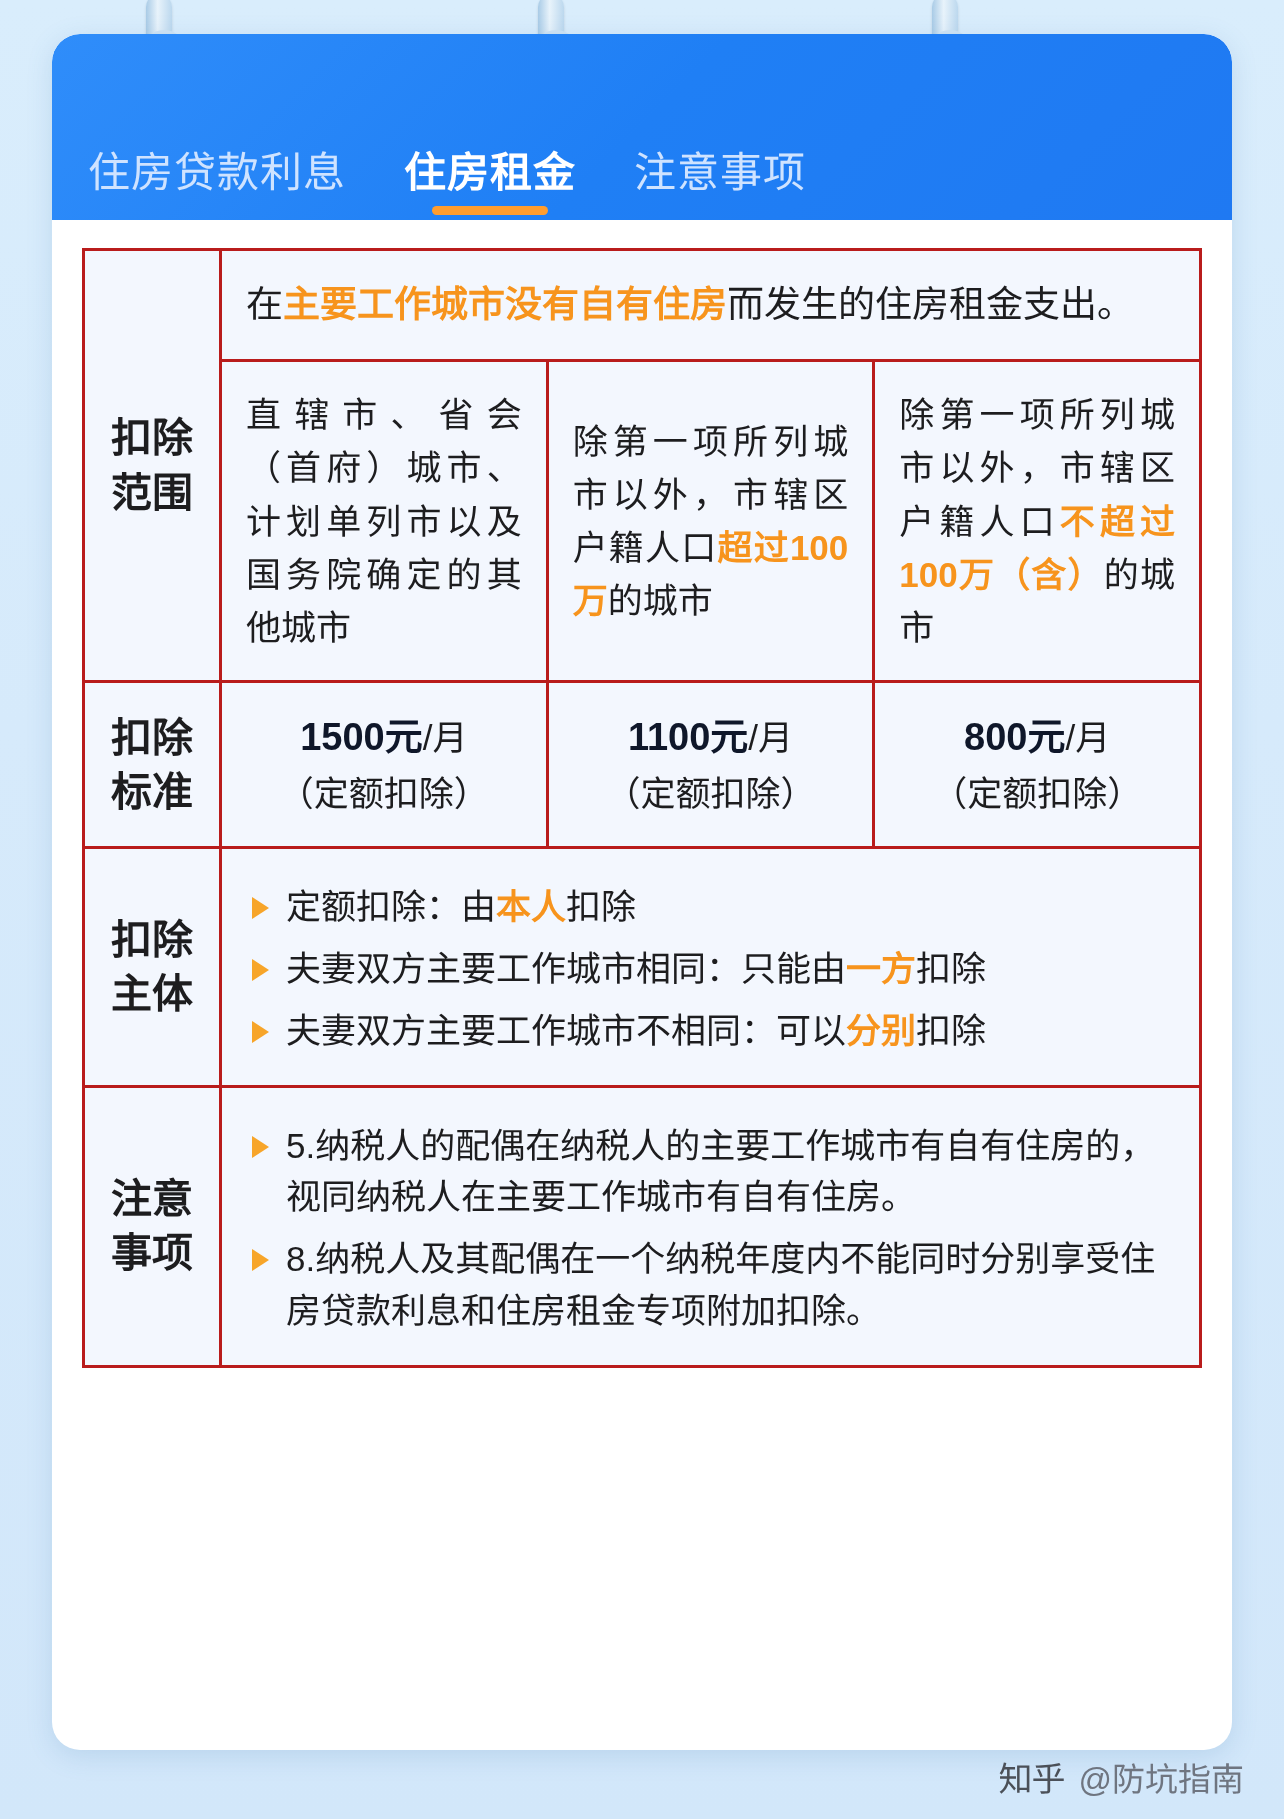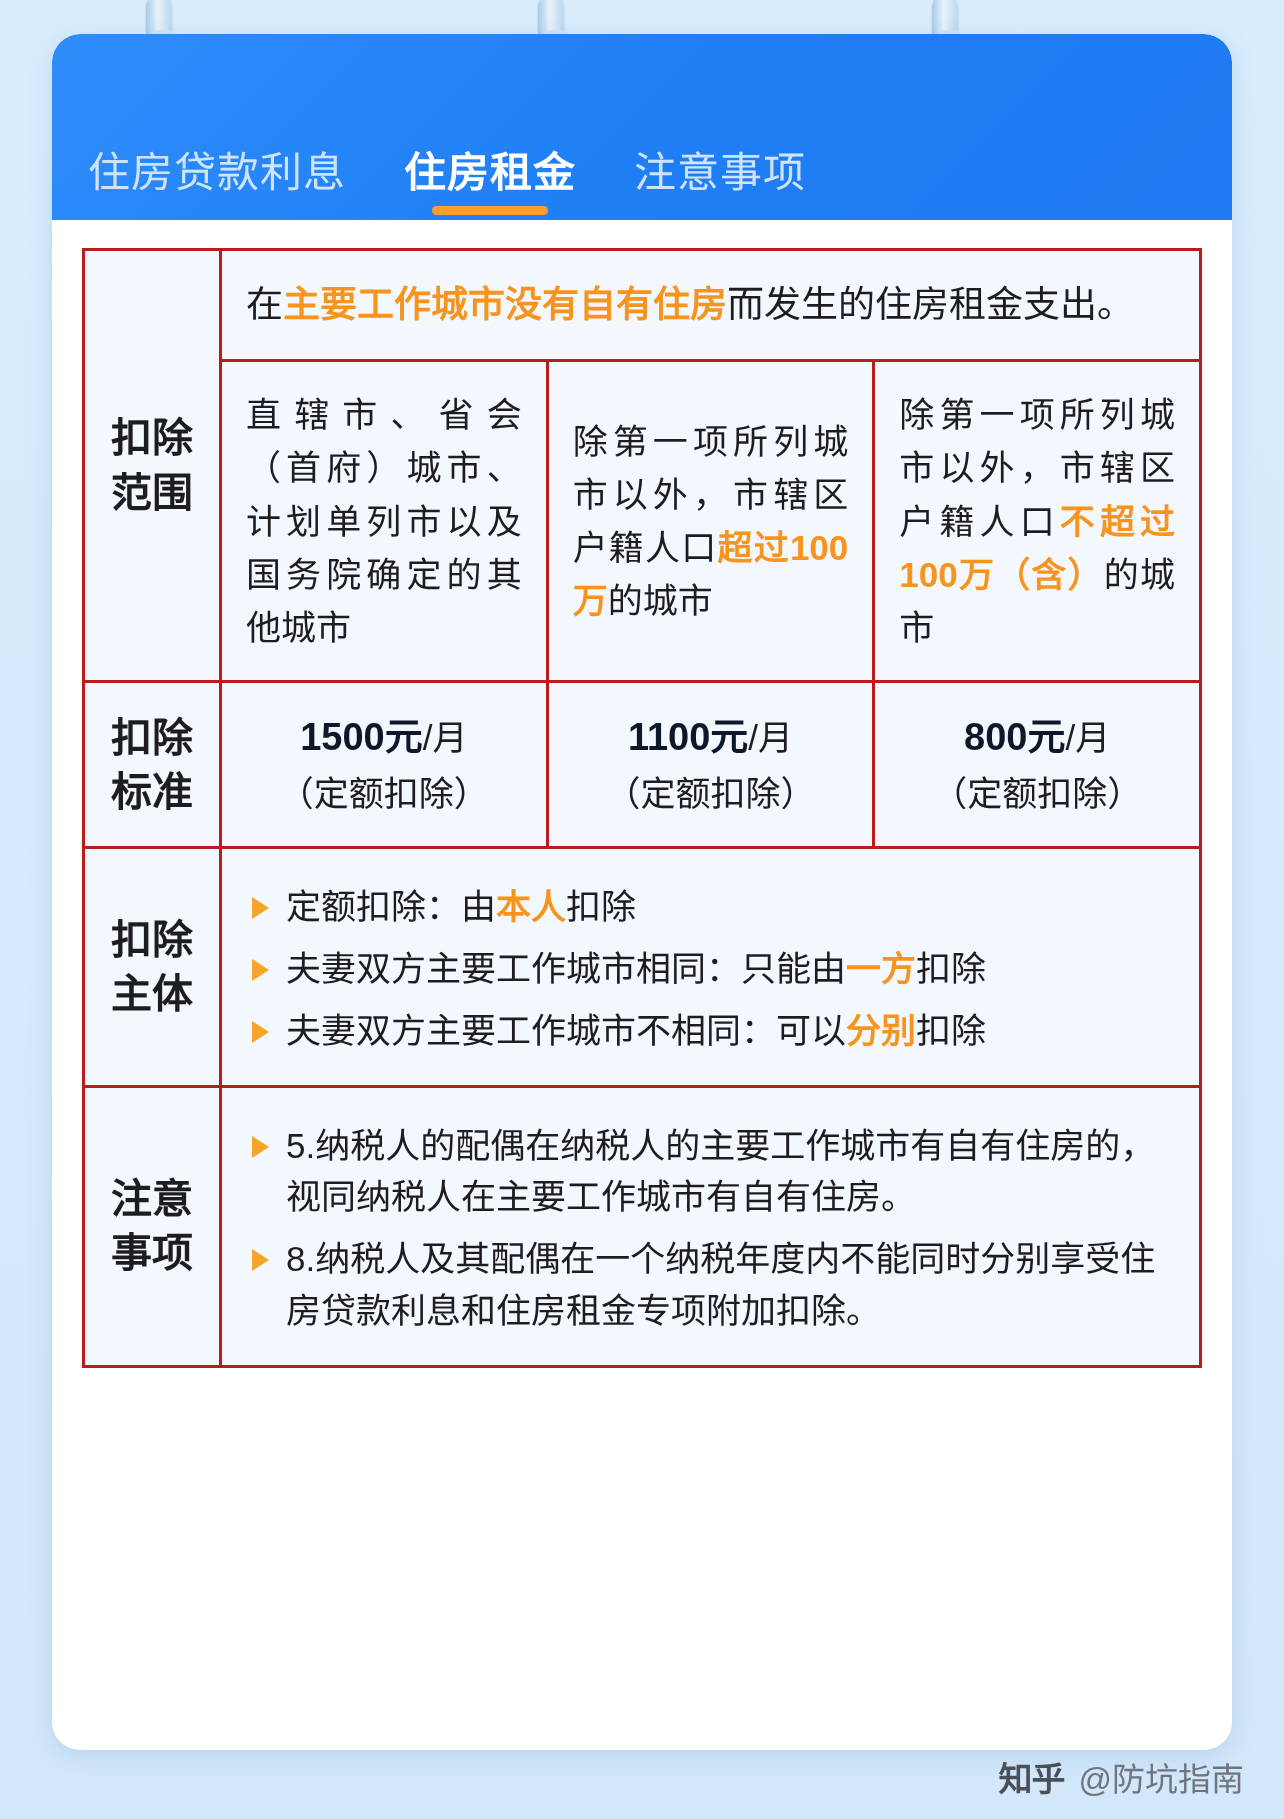--- a/index.html
+++ b/index.html
@@ -185,21 +185,21 @@
     right: 40px;
     bottom: 18px;
     display: flex;
     align-items: center;
     gap: 14px;
     color: #6f7580;
     font-size: 33px;
   }
   .zhihu-logo {
     font-size: 34px;
-    font-weight: bold;
+    font-weight: normal;
     color: #3f4category;
     color: #4b5058;
     letter-spacing: -1px;
   }
 </style>
 </head>
 <body>
 
 <div id="page">
 

